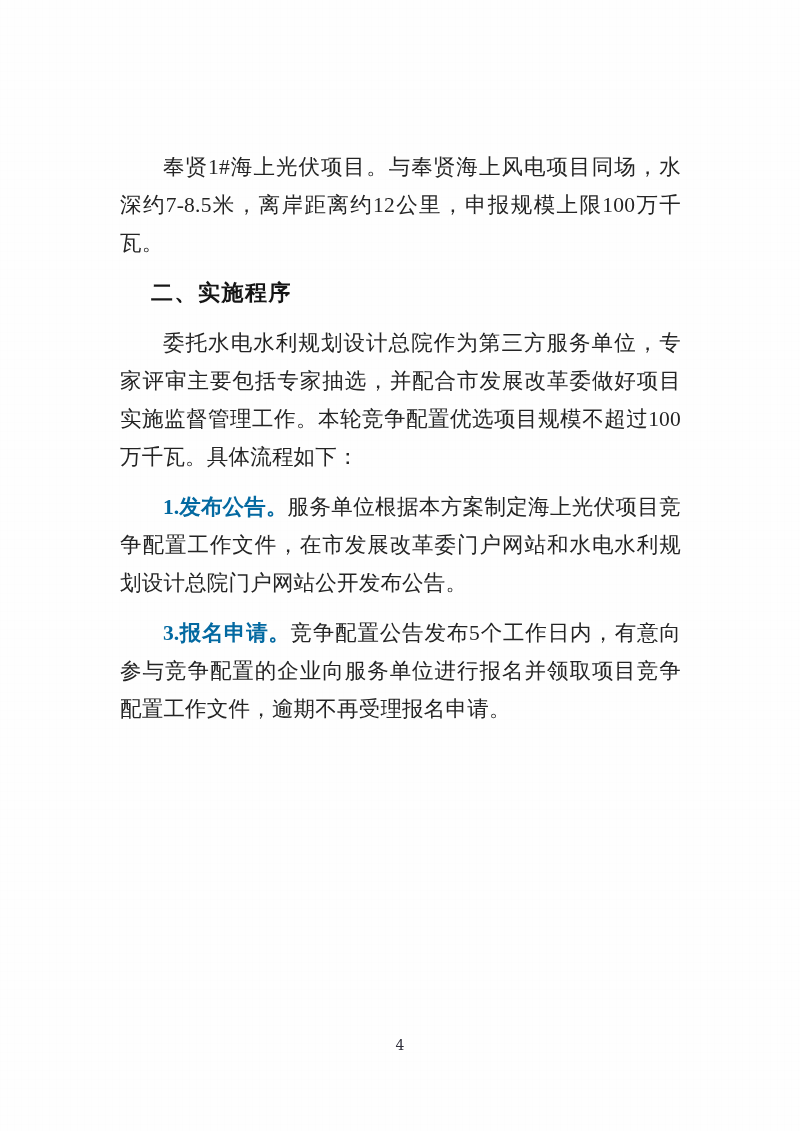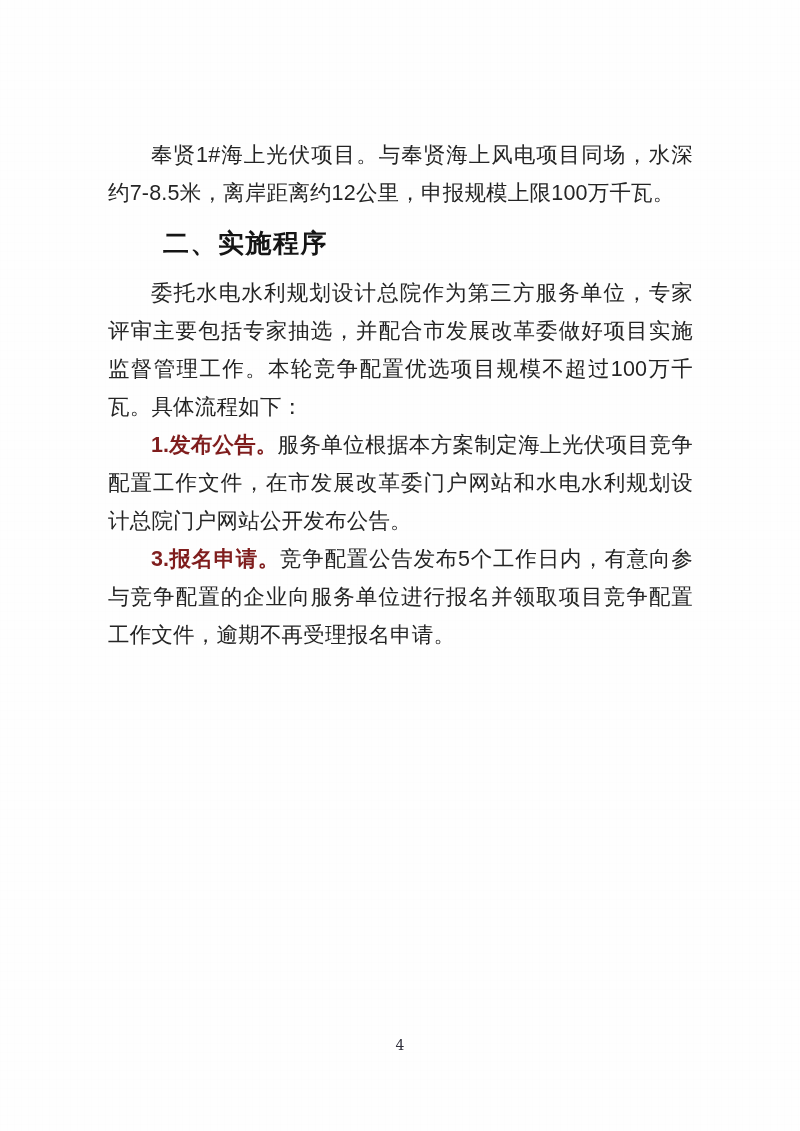--- a/index.html
+++ b/index.html
@@ -35,45 +35,45 @@
   }
 
   .content {
     position: absolute;
     left: 108px;
     top: 136px;
     width: 585px;
   }
 
   p.para {
-    margin: 0;
+    margin: 12px;
     font-size: 21.5px;
     line-height: 38px;
     text-align: justify;
     text-justify: inter-ideograph;
     text-indent: 43px;
     letter-spacing: 0.2px;
     color: #242424;
-    font-family: Liberation Sans, sans-serif;
+    font-family: Liberation Serif, serif;
   }
 
   h2.section-heading {
-    margin: 12px;
-    font-size: 26px;
+    margin: 0;
+    font-size: 22px;
     line-height: 38px;
     text-indent: 43px;
     font-weight: 700;
     letter-spacing: 1.5px;
     color: #151515;
     font-family: "DejaVu Sans", "Liberation Sans", sans-serif;
   }
 
   .lead {
     font-weight: 700;
-    color: #7f1d1d;
+    color: #0369a1;
     letter-spacing: 0px;
   }
 
   .page-number {
     position: absolute;
     left: 0;
     right: 0;
     top: 1036px;
     text-align: center;
     font-size: 14px;

